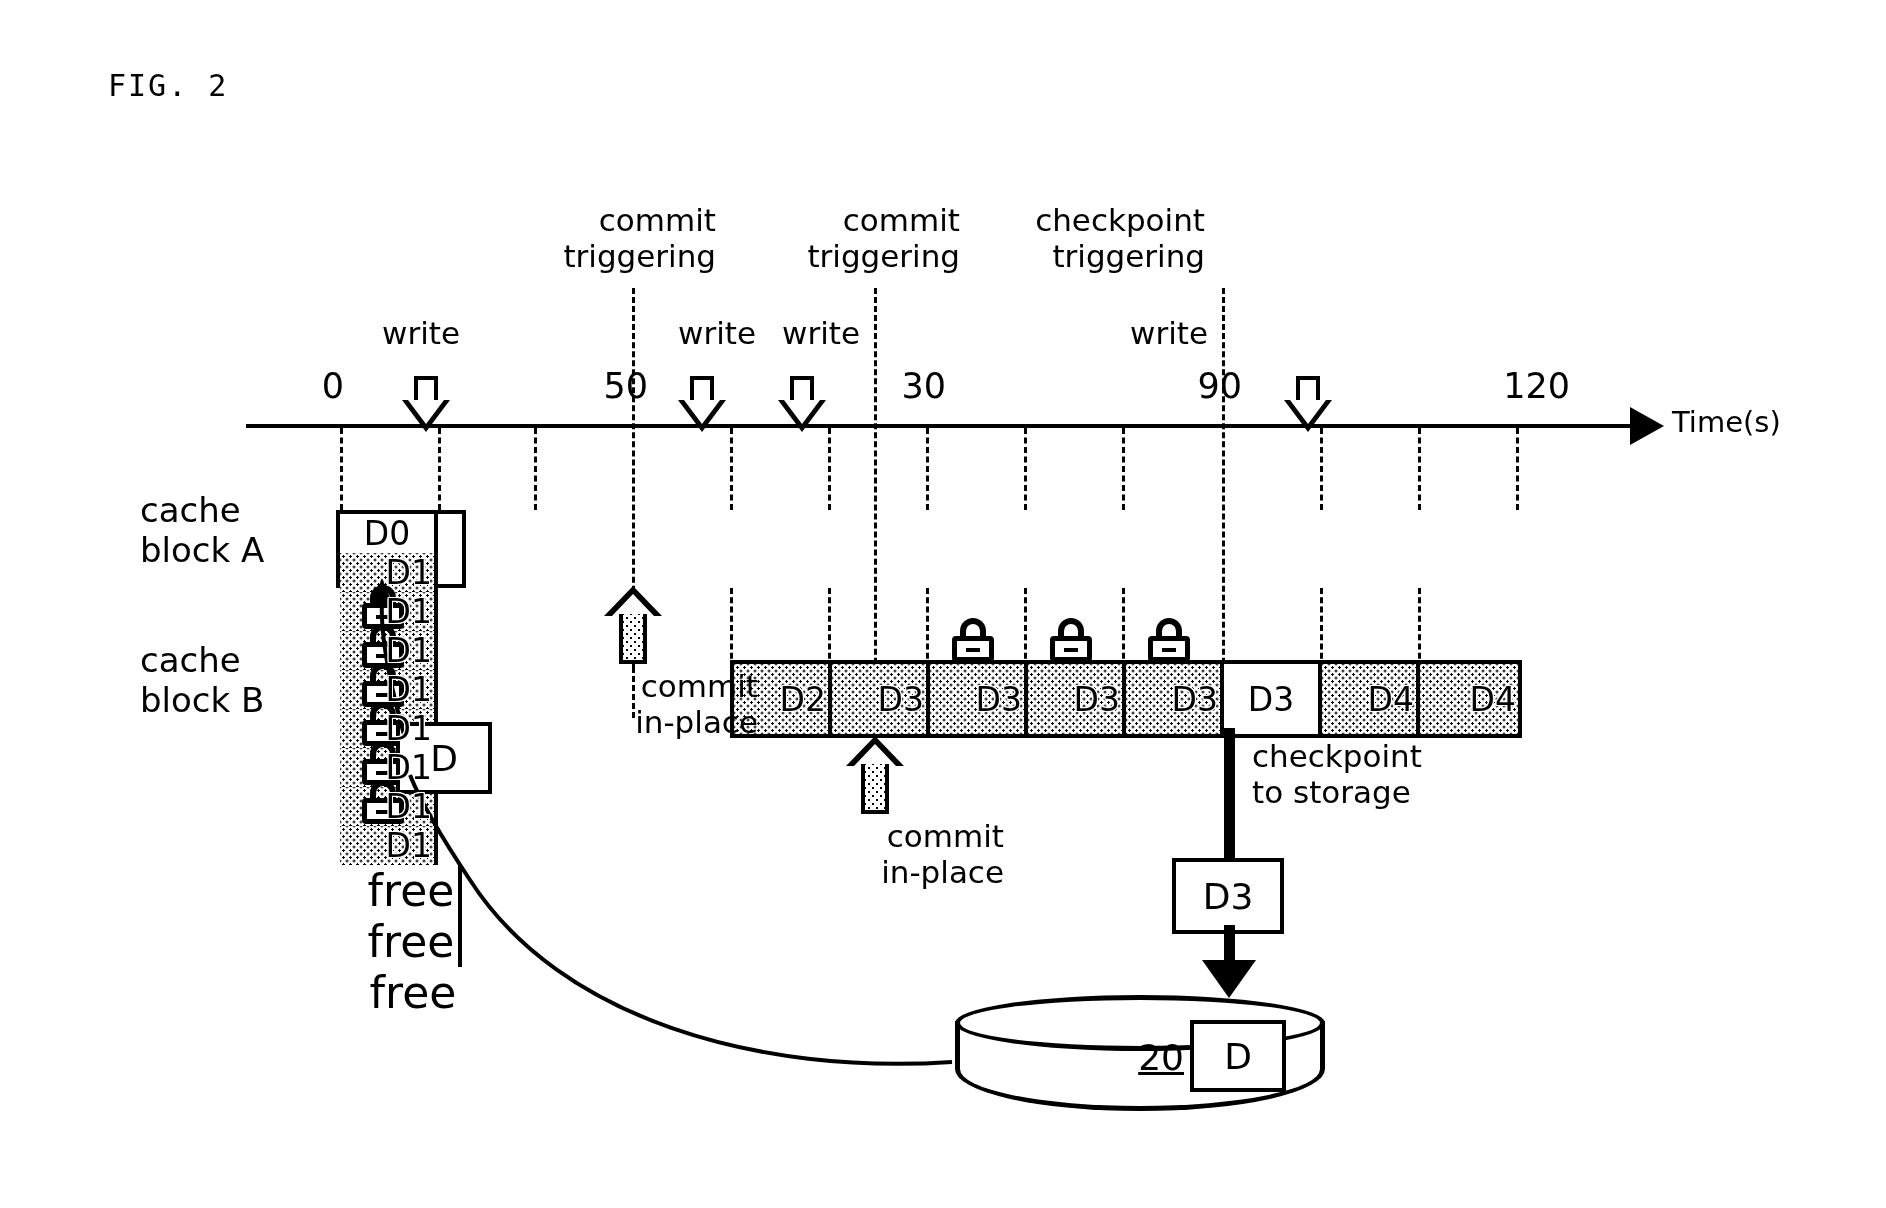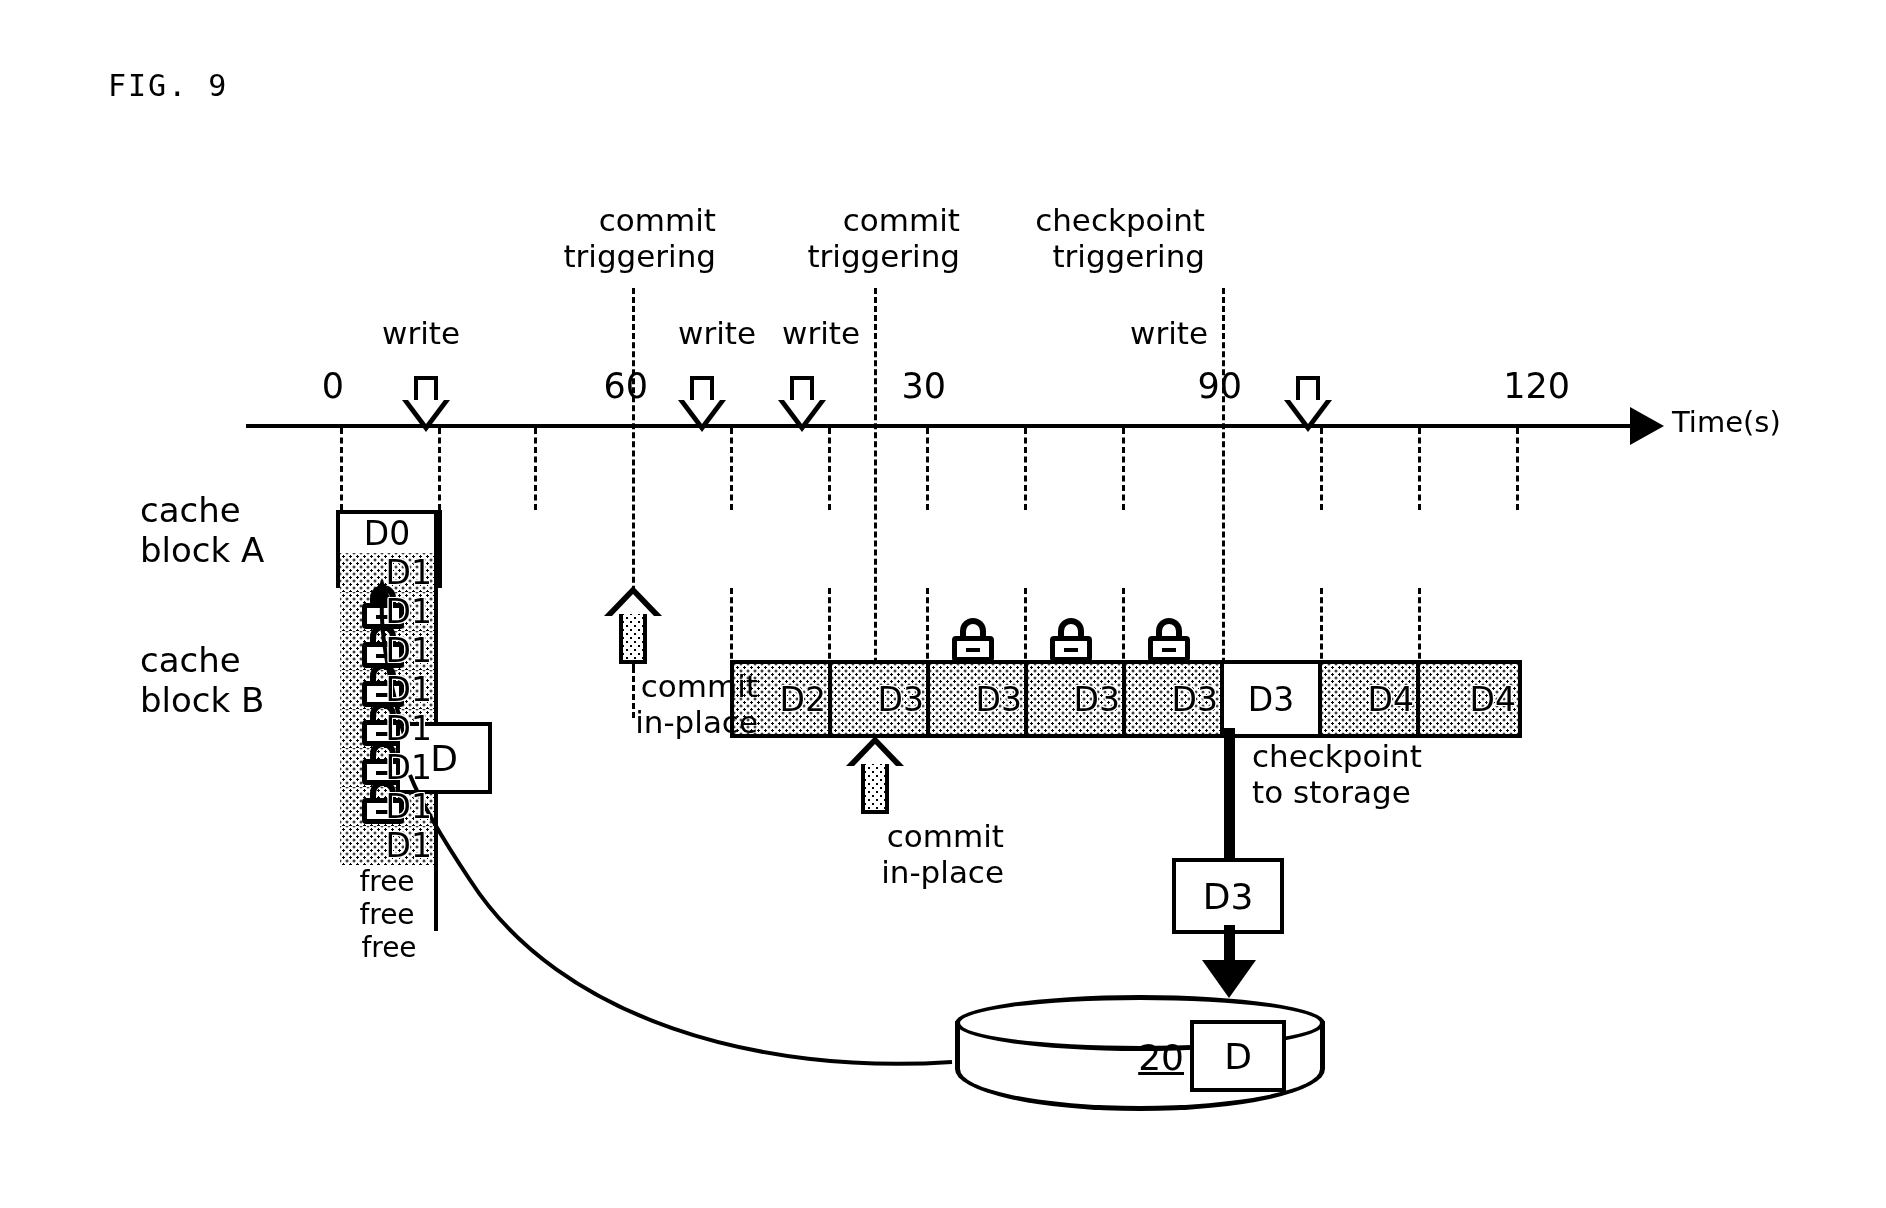--- a/index.html
+++ b/index.html
@@ -191,21 +191,21 @@
   .cell .celltxt {
     position: relative;
     z-index: 2;
     padding: 0 2px;
   }
   .cell.dirty .celltxt {
     text-shadow:
       1px 0 0 #fff, -1px 0 0 #fff, 0 1px 0 #fff, 0 -1px 0 #fff,
       1px 1px 0 #fff, -1px -1px 0 #fff, 1px -1px 0 #fff, -1px 1px 0 #fff;
   }
-  .cell.free { font-size: 28px; }
+  .cell.free { font-size: 44px; margin-left: 24px; }
 
   
   .lock {
     position: absolute;
     width: 44px;
     height: 44px;
   }
   .lock .shackle {
     position: absolute;
     left: 9px; top: 0;
@@ -296,36 +296,36 @@
     width: 370px; height: 56px;
     border: 5px solid #000;
     border-radius: 50%;
     background: #fff;
     box-sizing: border-box;
   }
 </style>
 </head>
 <body>
 
-<div class="fig-title">FIG. 9</div>
+<div class="fig-title">FIG. 2</div>
 
 <div class="lbl" style="left:456px; top:202px; width:260px;">commit
 triggering</div>
 <div class="lbl" style="left:700px; top:202px; width:260px;">commit
 triggering</div>
 <div class="lbl" style="left:925px; top:202px; width:280px;">checkpoint
 triggering</div>
 
 <div class="lbl" style="left:340px; top:315px; width:120px;">write</div>
 <div class="lbl" style="left:636px; top:315px; width:120px;">write</div>
 <div class="lbl" style="left:740px; top:315px; width:120px;">write</div>
 <div class="lbl" style="left:1088px; top:315px; width:120px;">write</div>
 
 <div class="lbl axisnum" style="left:284px; top:368px; width:60px;">0</div>
-<div class="lbl axisnum" style="left:578px; top:368px; width:70px;">60</div>
+<div class="lbl axisnum" style="left:578px; top:368px; width:70px;">50</div>
 <div class="lbl axisnum" style="left:876px; top:368px; width:70px;">30</div>
 <div class="lbl axisnum" style="left:1172px; top:368px; width:70px;">90</div>
 <div class="lbl axisnum" style="left:1470px; top:368px; width:100px;">120</div>
 
 <div id="time-axis-line"></div>
 <div id="time-axis-arrowhead"></div>
 <div id="time-axis-caption">Time(s)</div>
 
 <div class="vguide" style="left:632px; top:288px; height:430px;"></div>
 <div class="vguide" style="left:874px; top:288px; height:430px;"></div>

